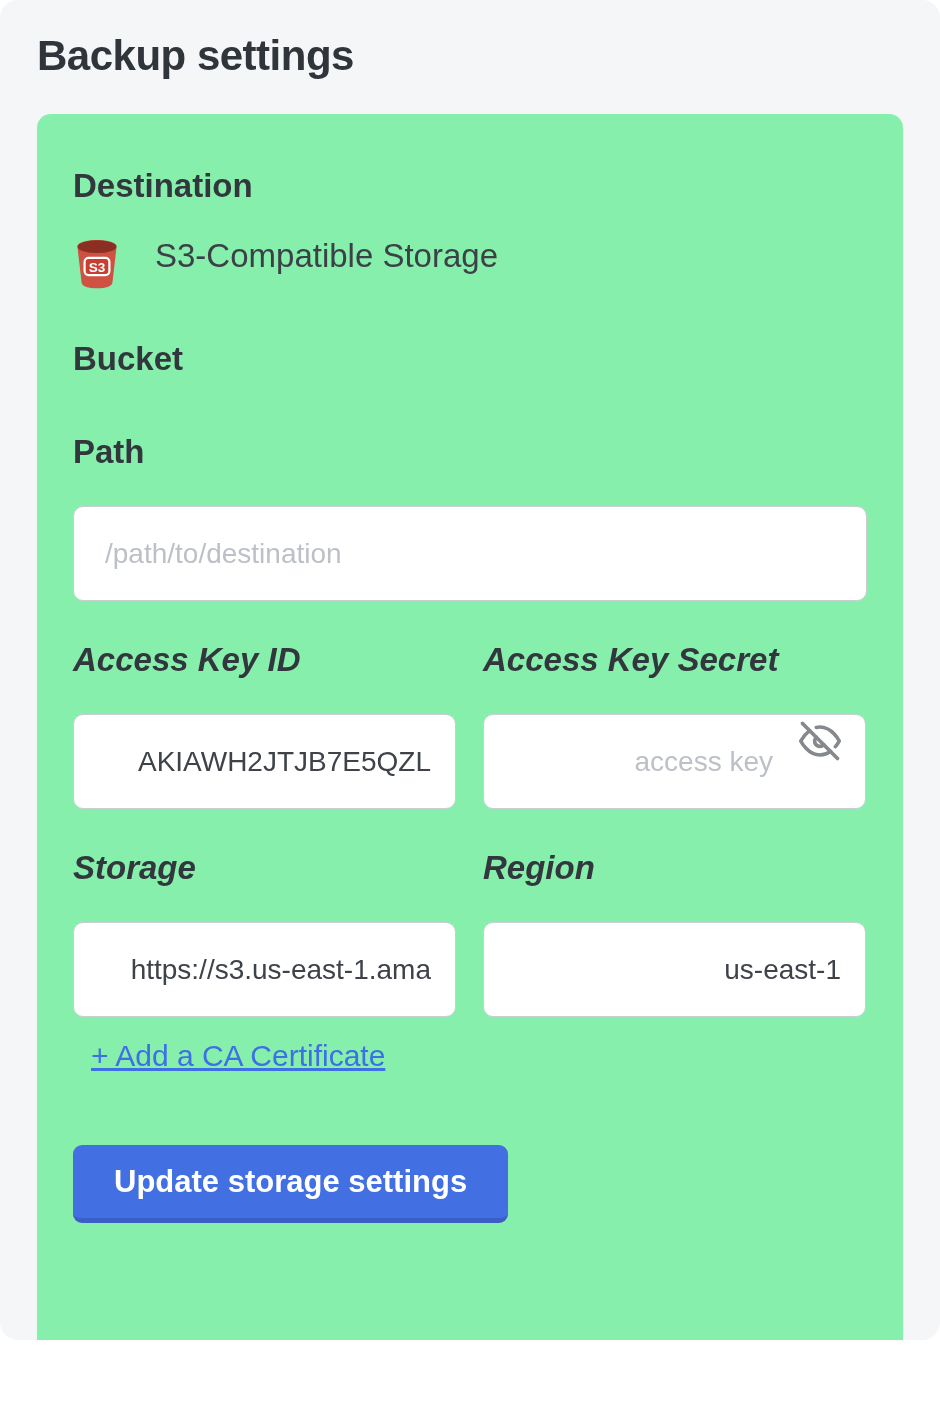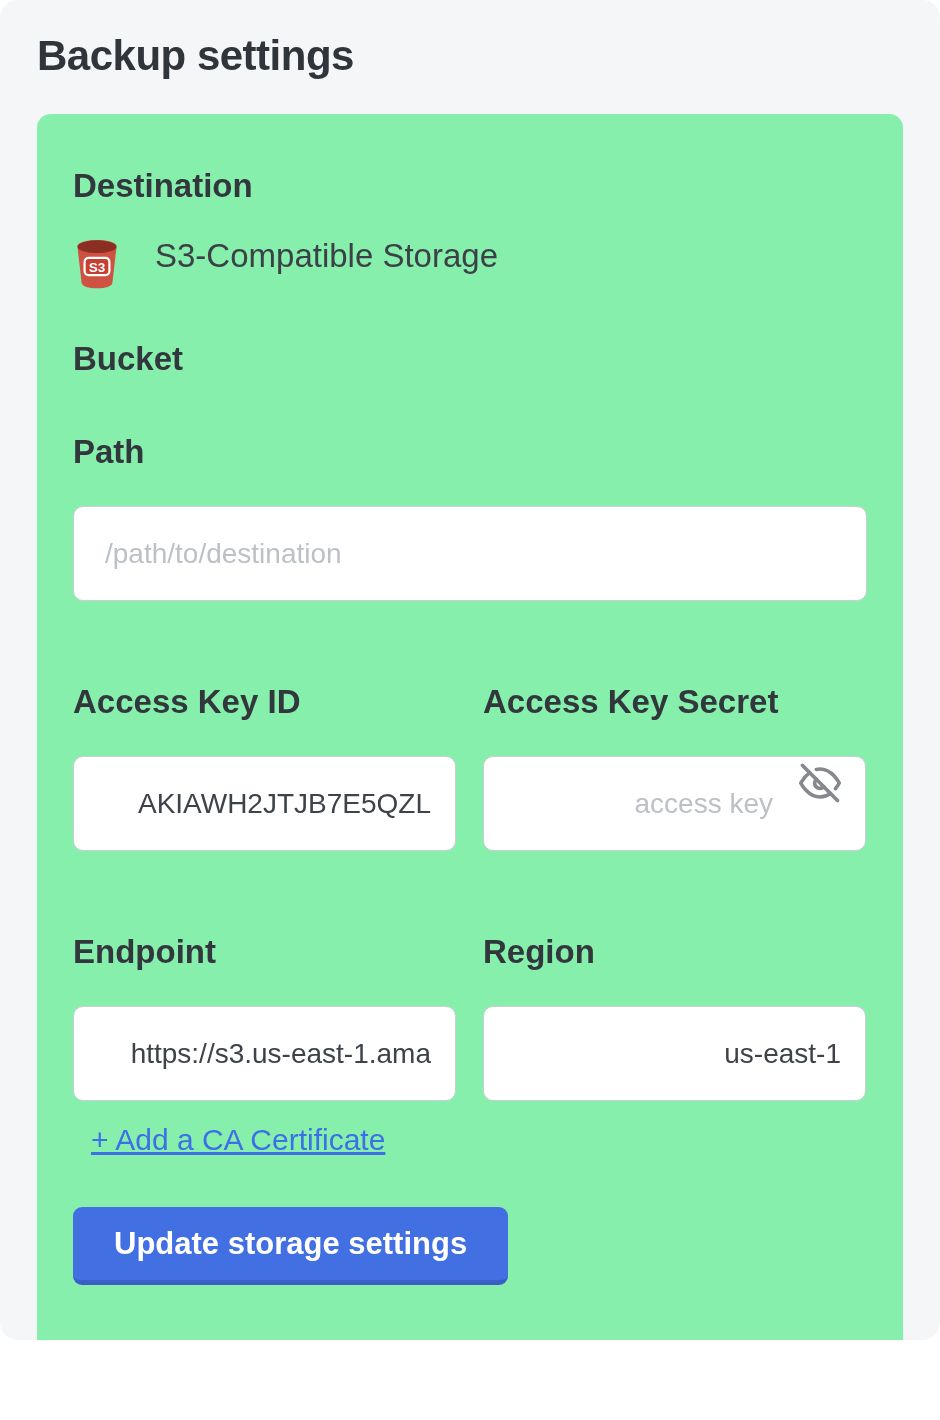--- a/index.html
+++ b/index.html
@@ -47,21 +47,21 @@
     gap: 34px;
     margin-top: 33px;
     height: 56px;
   }
   .dest-text {
     font-size: 33px;
     color: #3c4148;
   }
   .mt-section { margin-top: 48px; }
   .mt-label-lg { margin-top: 57px; }
-  .mt-label { margin-top: 83px; }
+  .mt-label { margin-top: 41px; font-style: italic; }
   .text-input {
     display: block;
     width: 100%;
     height: 95px;
     margin-top: 36px;
     box-sizing: border-box;
     border: 1px solid #c9ced3;
     border-radius: 10px;
     background: #ffffff;
     padding: 0 24px 0 31px;
@@ -102,21 +102,21 @@
   }
   .ca-link {
     display: inline-block;
     margin: 22px 0 0 18px;
     font-size: 30px;
     color: #3d6fe7;
     cursor: pointer;
   }
   .submit-btn {
     display: inline-block;
-    margin-top: 50px;
+    margin-top: 72px;
     height: 78px;
     padding: 1px 41px;
     background: #4270e2;
     border: none;
     border-bottom: 5px solid #3a5ec6;
     border-radius: 9px;
     color: #ffffff;
     font-family: "Liberation Sans", sans-serif;
     font-size: 31px;
     font-weight: 700;
@@ -168,21 +168,21 @@
               <path d="M9.9 4.24A9.12 9.12 0 0 1 12 4c7 0 11 8 11 8a18.5 18.5 0 0 1-2.16 3.19"></path>
               <path d="M14.12 14.12a3 3 0 1 1-4.24-4.24"></path>
               <line x1="2" y1="2" x2="22" y2="22"></line>
             </svg>
           </span>
         </button>
       </div>
     </div>
 
     <div class="two-col mt-label">
-      <h2 class="field-label">Endpoint</h2>
+      <h2 class="field-label">Storage</h2>
       <h2 class="field-label">Region</h2>
     </div>
     <div class="two-col">
       <div class="input-wrap">
         <input class="text-input" type="text" value="https://s3.us-east-1.ama" style="">
       </div>
       <div class="input-wrap">
         <input class="text-input" type="text" value="us-east-1" style="">
       </div>
     </div>

